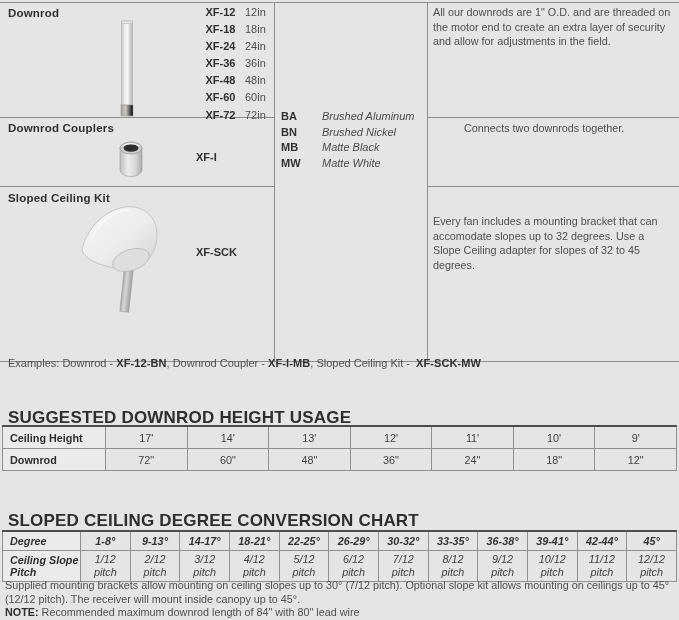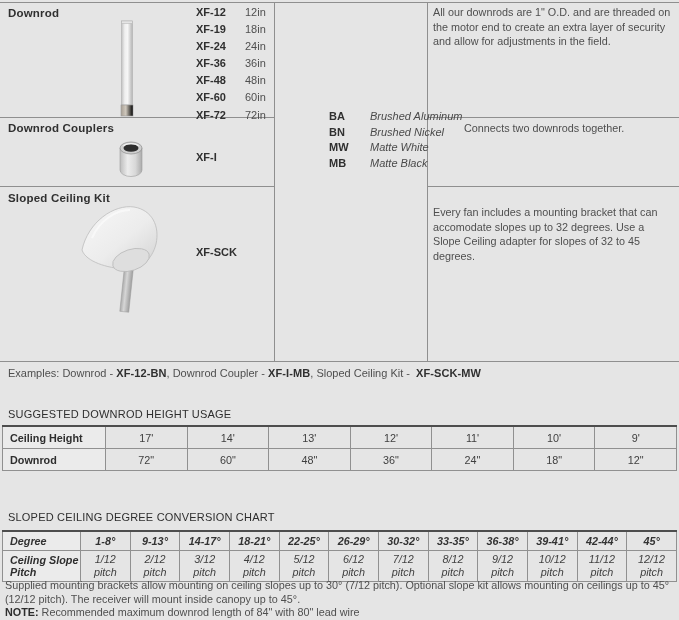--- a/index.html
+++ b/index.html
@@ -5,31 +5,31 @@
   html,body{margin:0;padding:0;background:#fff;}
   .page{
     position:relative;width:679px;height:620px;background:#e5e5e5;
     font-family:"Liberation Sans","DejaVu Sans",sans-serif;
     font-size:11px;color:#454545;overflow:hidden;
   }
   .hline{position:absolute;height:1px;background:#8f8f8f;}
   .vline{position:absolute;width:1px;background:#8f8f8f;}
   .abs{position:absolute;}
   .sec-title{font-weight:bold;font-size:11.5px;color:#303030;letter-spacing:.2px;}
-  .model-row{display:flex;height:17.1px;align-items:flex-start;}
+  .model-row{display:flex;height:17.1px;align-items:flex-start;text-align:center;}
   .model-code{font-weight:bold;color:#303030;width:49px;}
   .model-len{color:#4f4f4f;}
   .bold-code{font-weight:bold;color:#303030;}
   .finish-row{display:flex;height:15.7px;}
-  .finish-code{font-weight:bold;color:#303030;width:41px;margin-left:48px;}
+  .finish-code{font-weight:bold;color:#303030;width:41px;}
   .finish-name{color:#4a4a4a;font-style:italic;}
   .desc{font-size:10.8px;line-height:14.6px;color:#4f4f4f;}
   .examples{font-size:11px;color:#4f4f4f;}
   .examples .bold-code{letter-spacing:.1px;}
-  .chart-title{font-weight:normal;font-size:11px;color:#2e2e2e;letter-spacing:.2px;}
+  .chart-title{font-weight:bold;font-size:17px;color:#2e2e2e;letter-spacing:.2px;}
   table.spec{border-collapse:collapse;table-layout:fixed;width:675px;}
   table.spec{border:1px solid #4d4d4d;border-top-width:2px;}
   table.spec td{border:1px solid #909090;font-size:10.8px;color:#3f3f3f;
     text-align:center;vertical-align:middle;padding:0;}
   table.spec td.lbl{background:#ebebeb;font-weight:bold;color:#2e2e2e;
     text-align:left;padding-left:7px;}
   table.t1 td{height:21px;}
   table.t2 tr.r1 td{height:18px;font-weight:bold;color:#333;}
   table.t2 tr.r2 td{height:30px;}
   table.t2 td.lbl{font-size:10.8px;line-height:12.5px;}
@@ -72,21 +72,21 @@
     <rect x="9.5" y="1" width="11" height="2.5" fill="#e4e4e4" stroke="#b0b0b0" stroke-width="0.5"></rect>
     <rect x="9" y="85" width="12" height="11" fill="url(#tipg)" stroke="#9a9a9a" stroke-width="0.6"></rect>
   </svg>
 
   <div class="abs" style="left:196px;top:6px;">
     <div class="model-row">
         <span class="model-code">XF-12</span>
         <span class="model-len">12in</span>
       </div>
     <div class="model-row">
-        <span class="model-code">XF-19</span>
+        <span class="model-code">XF-18</span>
         <span class="model-len">18in</span>
       </div>
     <div class="model-row">
         <span class="model-code">XF-24</span>
         <span class="model-len">24in</span>
       </div>
     <div class="model-row">
         <span class="model-code">XF-36</span>
         <span class="model-len">36in</span>
       </div>
@@ -149,36 +149,36 @@
   <div class="abs" style="left:281px;top:110px;">
     <div class="finish-row">
         <span class="finish-code">BA</span>
         <span class="finish-name">Brushed Aluminum</span>
       </div>
     <div class="finish-row">
         <span class="finish-code">BN</span>
         <span class="finish-name">Brushed Nickel</span>
       </div>
     <div class="finish-row">
+        <span class="finish-code">MB</span>
+        <span class="finish-name">Matte Black</span>
+      </div>
+    <div class="finish-row">
         <span class="finish-code">MW</span>
         <span class="finish-name">Matte White</span>
-      </div>
-    <div class="finish-row">
-        <span class="finish-code">MB</span>
-        <span class="finish-name">Matte Black</span>
       </div>
   </div>
 
   <div class="abs desc" style="left:433px;top:5px;width:240px;">All our downrods are 1" O.D. and are threaded on the motor end to create an extra layer of security and allow for adjustments in the field.</div>
   <div class="abs desc" style="left:433px;top:121px;width:240px;margin-left:31px;">Connects two downrods together.</div>
   <div class="abs" style="left:433px;top:190px;width:240px;">
-    <div class="desc" style="margin-top:15px;">Every fan includes a mounting bracket that can accomodate slopes up to 32 degrees. Use a Slope Ceiling adapter for slopes of 32 to 45 degrees.</div>
-  </div>
-
-  <div class="abs examples" style="left:8px;top:367px;">
+    <div class="desc" style="margin-top:24px;">Every fan includes a mounting bracket that can accomodate slopes up to 32 degrees. Use a Slope Ceiling adapter for slopes of 32 to 45 degrees.</div>
+  </div>
+
+  <div class="abs examples" style="left:8px;top:357px;">
     <span>Examples: Downrod - </span><span class="bold-code">XF-12-BN</span><span>, Downrod Coupler - </span><span class="bold-code">XF-I-MB</span><span>, Sloped Ceiling Kit - </span><span class="bold-code" style="margin-left:3px;">XF-SCK-MW</span>
   </div>
 
   <div class="abs chart-title" style="left:8px;top:408px;">SUGGESTED DOWNROD HEIGHT USAGE</div>
 
   <table class="spec t1 abs" style="left:2px;top:425px;">
     <colgroup>
         <col style="width:103px;">
         <col>
         <col>

